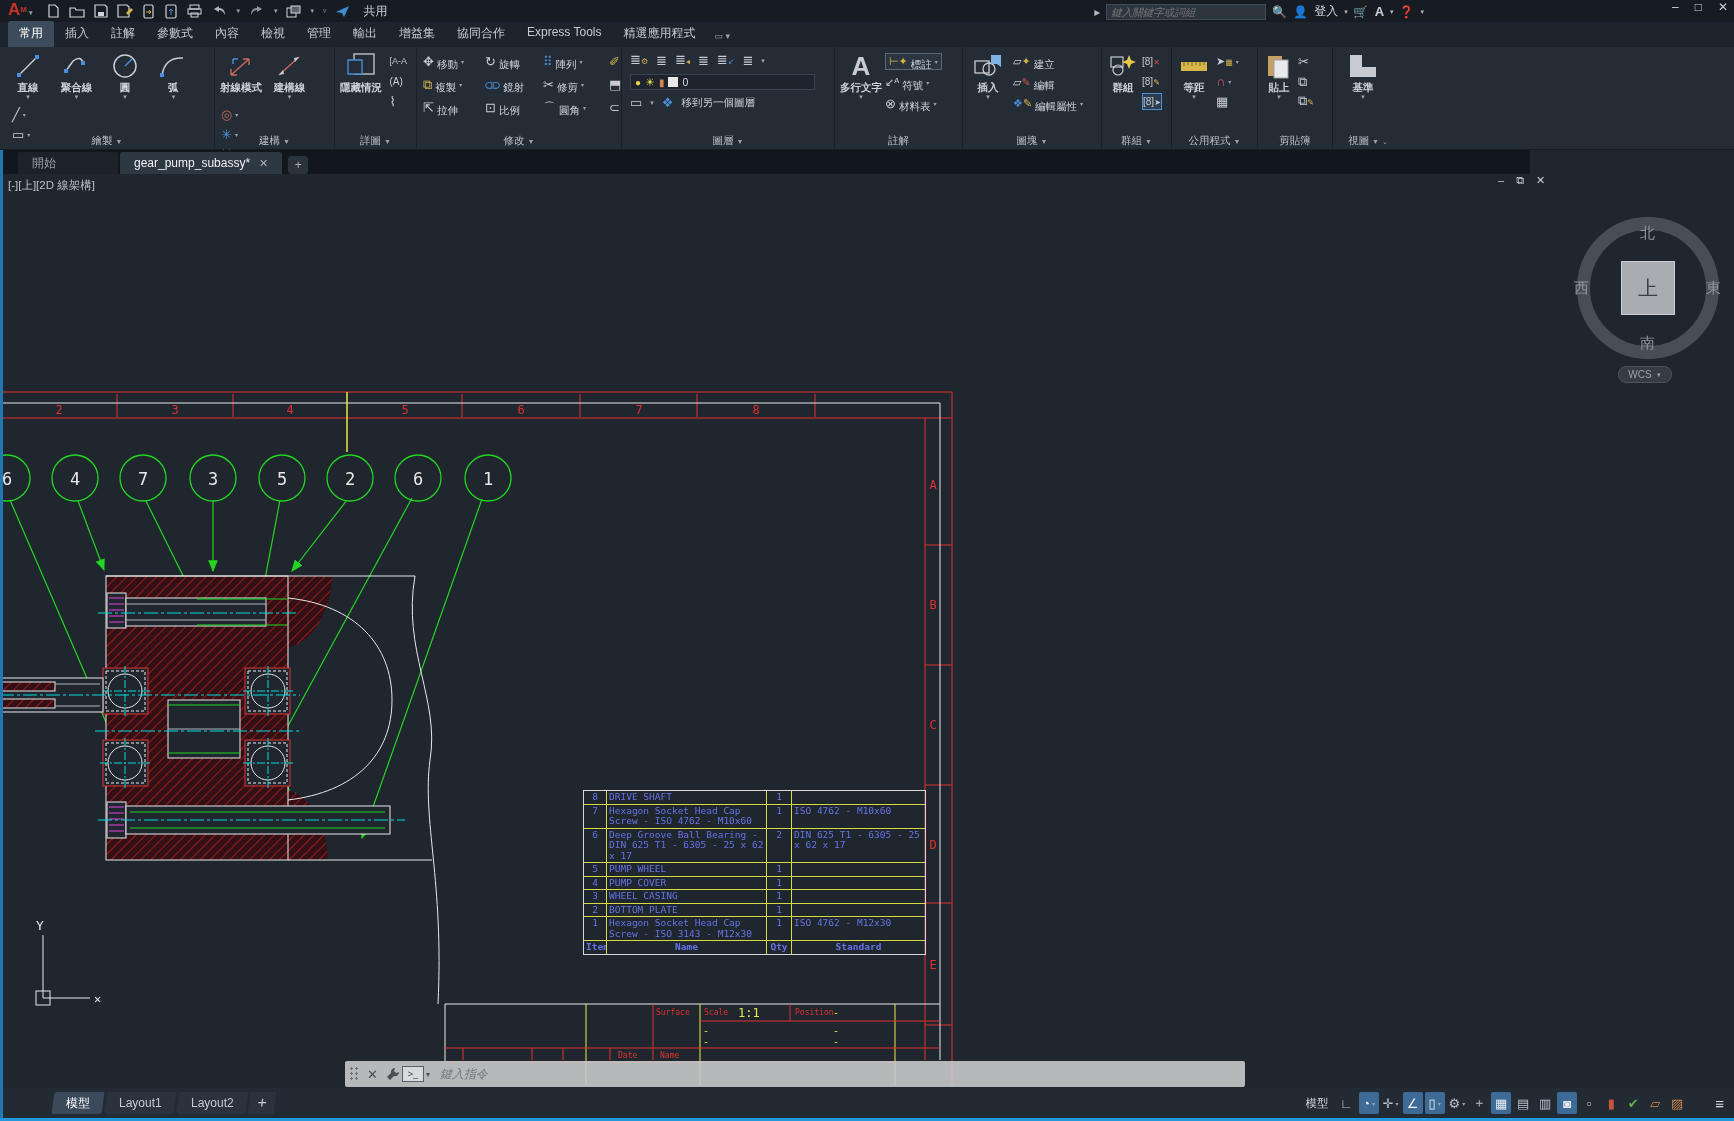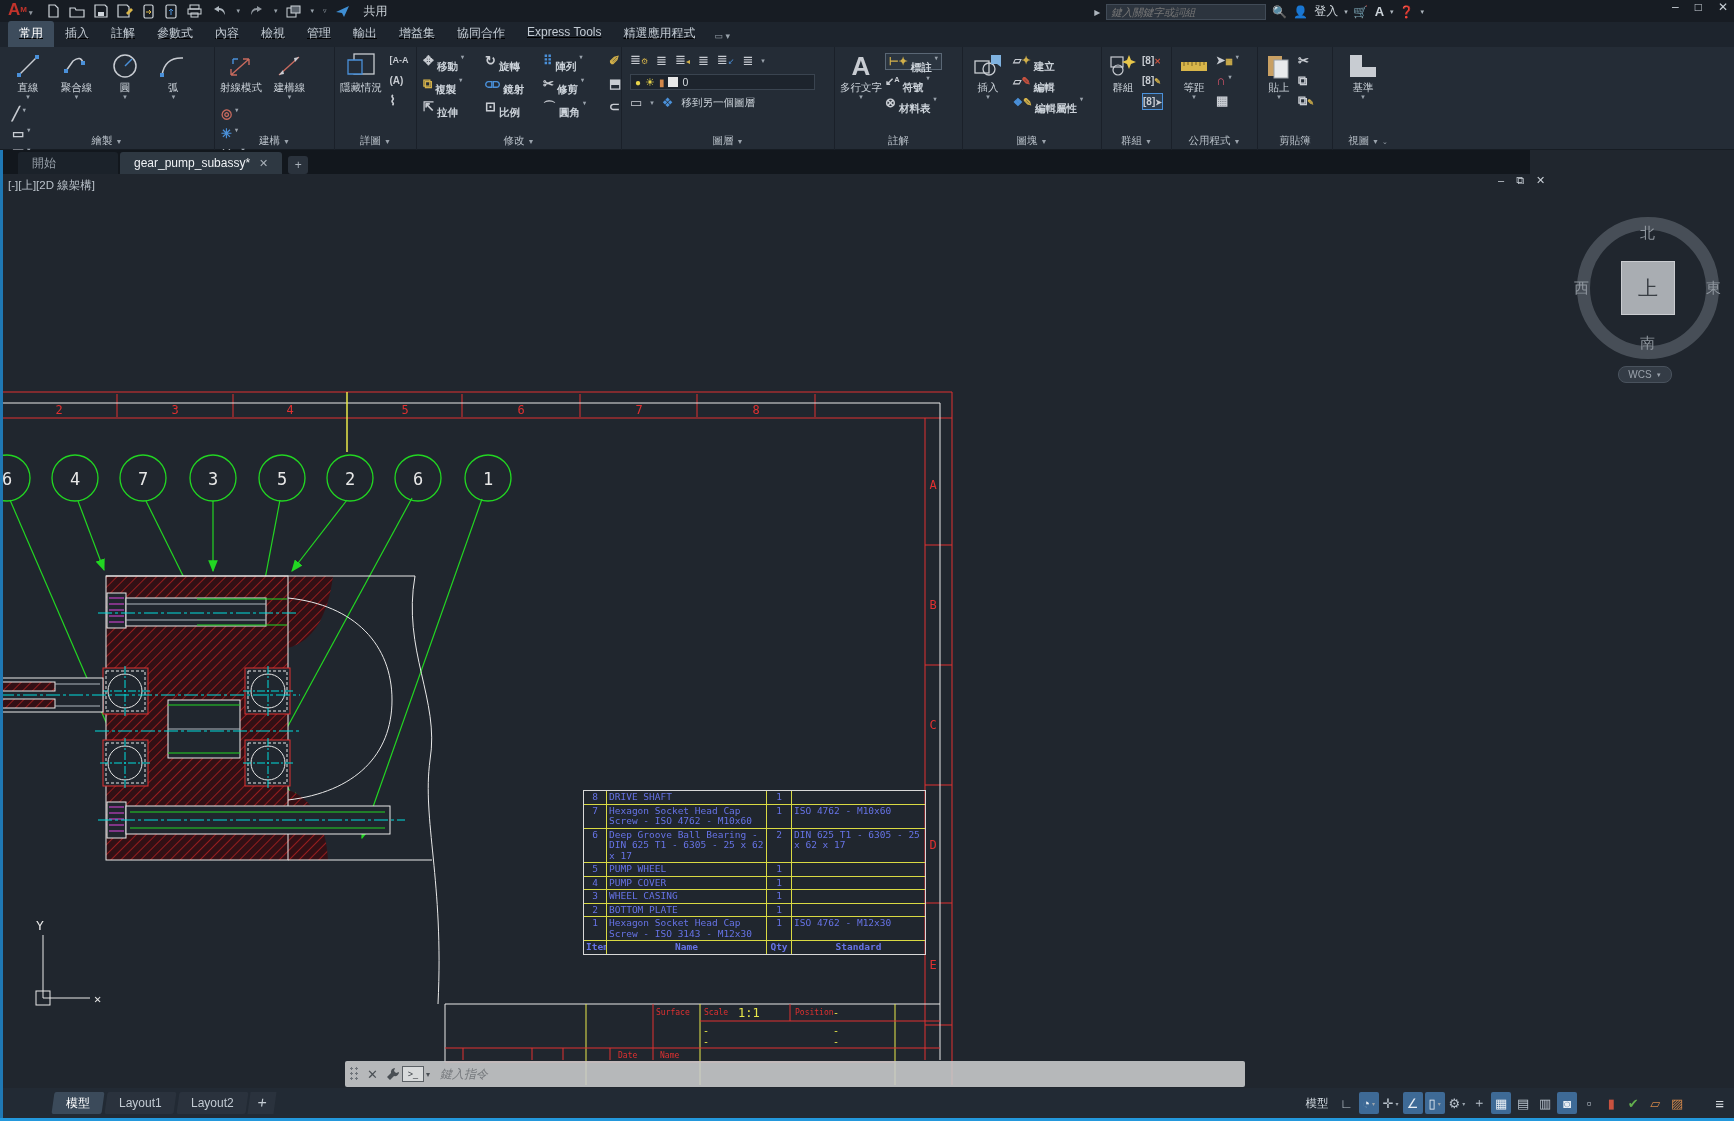--- a/index.html
+++ b/index.html
@@ -29,25 +29,25 @@
   .rtab.active { background:#3d4c5c; color:#fff; border-radius:3px 3px 0 0; }
   .rtab-extra { color:#9aa3ac; font-size:9px; padding:4px 8px 6px;}
 
   
   #ribbon { left:0; top:47px; width:1734px; height:103px; background:#242c36; border-bottom:1px solid #161c23;}
   .panel { position:absolute; top:0; height:103px; border-right:1px solid #1a2029; }
   .plabel { position:absolute; bottom:2px; left:0; right:0; text-align:center; color:#b9c1c9; font-size:10.5px; }
   .plabel .dd { font-size:7px; color:#9aa3ac; }
   .bigbtn { display:inline-flex; flex-direction:column; align-items:center; width:44px; margin-top:4px; vertical-align:top;}
   .bigbtn .bico { height:30px; display:flex; align-items:center; justify-content:center;}
-  .bigbtn .blab { color:#ccd3da; font-size:10.5px; text-align:center; line-height:12px; width:44px; word-break:break-all;}
+  .bigbtn .blab { color:#ccd3da; font-size:10.5px; text-align:center; line-height:12px; width:44px; word-break:break-all;font-weight:bold;}
   .bigbtn .dd { color:#9aa3ac; font-size:6px; margin-top:1px;}
   .minicol { display:inline-flex; flex-direction:column; gap:3px; margin-top:6px; vertical-align:top;}
   .mi { font-size:13px; color:#c8ccd2; line-height:15px; }
-  .mrow { display:flex; gap:3px; height:17px;font-weight:bold; }
+  .mrow { display:flex; align-items:center; gap:3px; height:17px; }
   .mrow .lab { color:#ccd3da; font-size:10.5px; white-space:nowrap;margin-top:7px;}
   .mrow .dd { color:#9aa3ac; font-size:6px; }
   .boxed { border:1px solid #5a6775; background:#2b3540; padding:0 3px; }
   .sel-box { border:1px solid #4a90d9; background:#2d3c4d; }
   .layer-combo { display:flex; align-items:center; gap:4px; background:#1d242d; border:1px solid #3a4450;
                  height:16px; padding:0 4px; color:#d5dade; font-size:10.5px;}
   .swatch { width:10px; height:10px; background:#e8e8e8; display:inline-block;}
 
   
   #filetabs { left:0; top:150px; width:1530px; height:24px; background:#12171d; display:flex; align-items:flex-end;}
@@ -193,21 +193,21 @@
       <span class="tb-ico" style="font-size:7px">▾</span>
     </div>
     <div class="win-btns">
       <span>–</span>
       <span>□</span>
       <span>✕</span>
     </div>
   </div>
 
   <div id="tabrow" class="abs">
-    <div id="rtabs" style="display:flex;margin-left:8px;text-decoration:underline;">
+    <div id="rtabs" style="display:flex;margin-left:8px;">
         <div class="rtab active">常用</div>
         <div class="rtab">插入</div>
         <div class="rtab">註解</div>
         <div class="rtab">參數式</div>
         <div class="rtab">內容</div>
         <div class="rtab">檢視</div>
         <div class="rtab">管理</div>
         <div class="rtab">輸出</div>
         <div class="rtab">增益集</div>
         <div class="rtab">協同合作</div>

